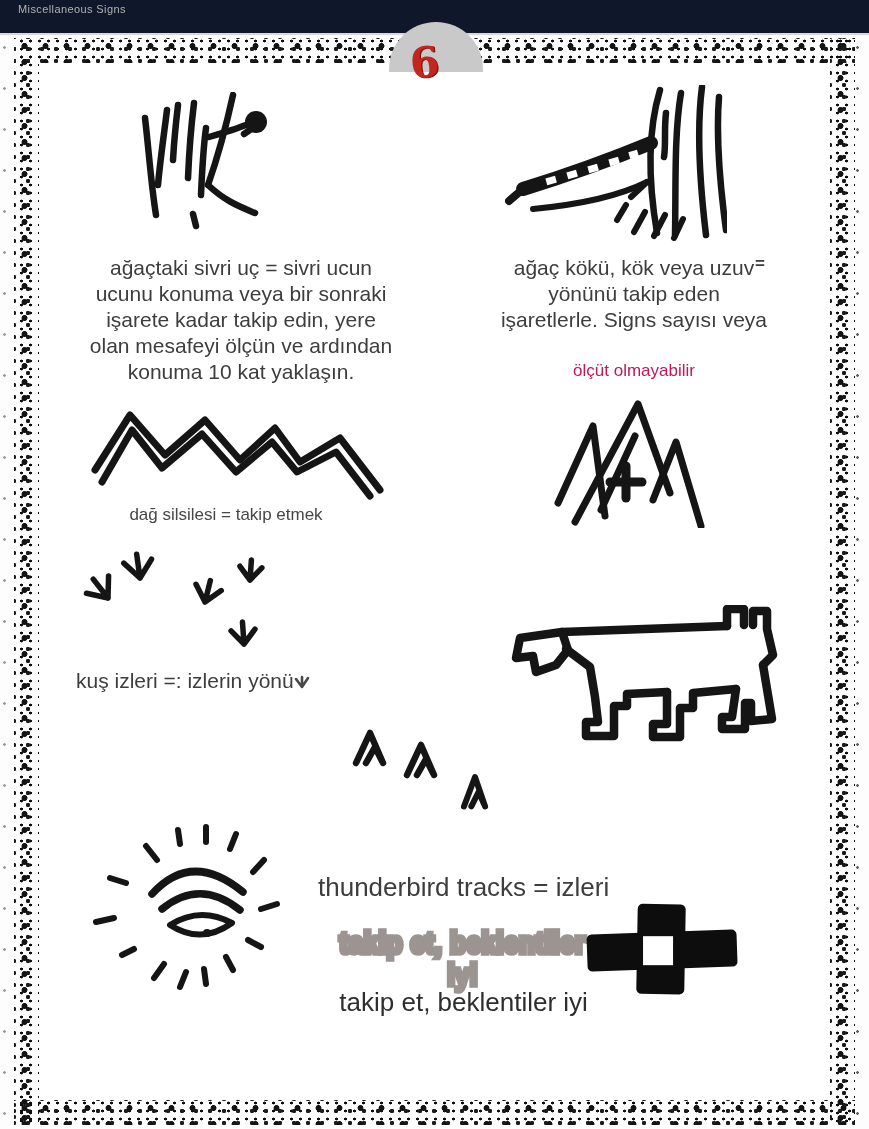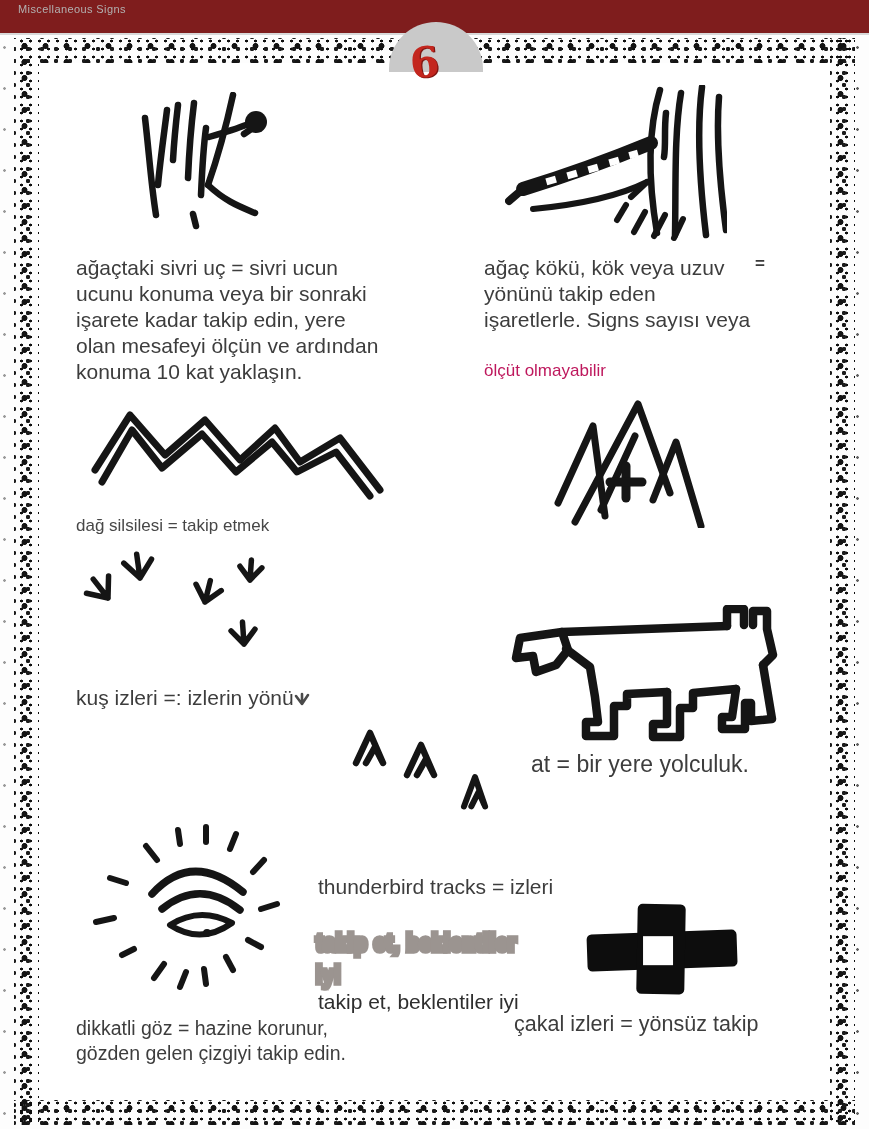--- a/index.html
+++ b/index.html
@@ -1,21 +1,21 @@
 <!DOCTYPE html>
 <html><head>
 <meta charset="utf-8">
 <style>
   html,body{margin:0;padding:0;background:#fff;}
   .canvas{
     position:relative;width:869px;height:1129px;background:#fdfdfd;overflow:hidden;
     font-family:"Liberation Sans",sans-serif;
   }
   
-  .app-header{position:absolute;left:0;top:0;width:100%;height:34px;background:#7f1d1d;}
+  .app-header{position:absolute;left:0;top:0;width:100%;height:34px;background:#0f172a;}
   .app-header .title{position:absolute;left:18px;top:3px;font-size:11px;color:#b3b1b1;letter-spacing:.4px;filter:blur(.4px);}
   .header-rule{position:absolute;left:0;top:33px;width:100%;height:2px;background:#d8d8d8;}
 
   
   .outer-speckle{position:absolute;pointer-events:none;
     background-image:radial-gradient(circle,#2a2a2a 1.5px,transparent 2.2px),
                      radial-gradient(circle,#3a3a3a 1px,transparent 1.6px);
     background-size:47px 53px,31px 41px;background-position:6px 9px,20px 28px;opacity:.8;}
   .outer-right{left:853px;top:40px;width:16px;height:1085px;}
   .outer-left{left:0px;top:40px;width:12px;height:1085px;opacity:.5;}
@@ -35,39 +35,39 @@
 
   .page-inner{position:absolute;left:39px;top:63px;width:791px;height:1037px;background:#ffffff;}
 
   
   .page-tab{position:absolute;left:389px;top:22px;width:94px;height:50px;background:#c9c9c9;
     border-radius:48px 48px 0 0;}
   .page-num{position:absolute;left:410px;top:38px;font-family:"DejaVu Serif",serif;
     font-size:42px;font-weight:700;color:#c3261e;transform:rotate(-6deg);
     text-shadow:1px 1px 0 #7e1410;}
 
-  .caption{position:absolute;color:#3d3d3d;white-space:pre-line;}
+  .caption{position:absolute;color:#3d3d3d;white-space:pre-line;text-align:center;}
   .cap-lg{font-size:21px;line-height:26px;}
   .cap-md{font-size:19.5px;line-height:25px;}
-  .cap-sm{font-size:17px;line-height:23px;color:#474747;margin-top:11px;}
+  .cap-sm{font-size:17px;line-height:23px;color:#474747;}
   .cap-gray{font-size:17px;color:#be185d;}
 
   .fig{position:absolute;}
   .fig svg{display:block;}
   .ink{stroke:#151515;fill:none;stroke-linecap:round;stroke-linejoin:round;}
 
   .equals-mark{position:absolute;left:755px;top:254px;font-size:17px;font-weight:700;color:#3a3a3a;}
 
   
   .wm-line{position:relative;display:inline-block;margin-top:3px;}
   .wm-bg{position:absolute;left:-2px;top:-1px;color:#e8d6cd;-webkit-text-stroke:5px #938b87;
     font-weight:700;transform:scaleY(1.12);letter-spacing:.5px;opacity:.92;}
   .wm-fg{position:relative;color:#2e2e2e;}
 
-  .kus-line{display:flex;align-items:center;margin-top:17px;}
+  .kus-line{display:flex;align-items:center;}
 </style>
 </head>
 <body>
 
 <div class="canvas">
 
   <div class="app-header">
     <span class="title">Miscellaneous Signs</span>
   </div>
   <div class="header-rule"></div>
@@ -208,39 +208,38 @@
         <path d="M62,27 L20,33 L16,53 L33,51 L36,67 L56,60 L68,45 L62,27"></path>
         <path d="M66,44 L90,62 L95,92 L98,117 L86,117 L86,131 L114,131 L114,101 L127,101 L127,89 L167,87"></path>
         <path d="M167,87 L167,119 L153,119 L153,132 L180,132 L180,103 L193,103 L193,88 L236,84"></path>
         <path d="M236,84 L232,112 L222,112 L222,124 L245,124 L245,98 L251,98 L251,116 L272,114 L263,60"></path>
         <path d="M227,21 L227,4 L244,4 L244,20"></path>
         <path d="M253,20 L253,6 L267,6 L267,24 L273,50 L263,60"></path>
       </g>
     </svg>
   </div>
 
-  <div class="caption" style="left:531px;top:751px;font-size:23px;">at = bir yere yolculuk.</div>
 
   <div class="fig" style="left:345px;top:715px;">
     <svg width="152" height="112" viewBox="0 0 152 112">
       <g class="ink" stroke-width="6.5">
         <g transform="translate(25,18)">
           <path d="M-14,30 L0,0 L13,30 M-4,30 L5,14 L12,28"></path>
         </g>
         <g transform="translate(76,30)">
           <path d="M-14,30 L0,0 L13,30 M-4,30 L5,14 L12,28"></path>
         </g>
         <g transform="translate(130,62) scale(0.92)">
           <path d="M-12,32 L0,0 L11,32 M-4,32 L4,16 L10,30"></path>
         </g>
       </g>
     </svg>
   </div>
 
-  <div class="caption" style="left:318px;top:845px;font-size:21px;line-height:28px;">
+  <div class="caption" style="left:318px;top:845px;font-size:26px;line-height:28px;">
     <span>thunderbird tracks = izleri</span><br>
     <span class="wm-line">
       <span class="wm-bg">takip et, beklentiler iyi</span>
       <span class="wm-fg">takip et, beklentiler iyi</span>
     </span>
   </div>
 
   <div class="fig" style="left:88px;top:812px;">
     <svg width="205" height="192" viewBox="0 0 205 192">
       <g class="ink" stroke-width="7.5">
@@ -261,28 +260,25 @@
         <path d="M92,175 L98,160"></path>
         <path d="M66,166 L76,152"></path>
         <path d="M34,143 L46,137"></path>
         <path d="M8,110 L26,106"></path>
         <path d="M22,66 L38,71"></path>
         <path d="M58,34 L69,48"></path>
       </g>
     </svg>
   </div>
 
-  <div class="caption cap-md" style="left:76px;top:1016px;width:340px;">dikkatli göz = hazine korunur,
-gözden gelen çizgiyi takip edin.</div>
 
   <div class="fig" style="left:585px;top:895px;">
     <svg width="157" height="108" viewBox="0 0 157 108">
       <g transform="rotate(-2 78 54)">
         <rect x="2" y="37" width="150" height="37" rx="5" fill="#0d0d0d"></rect>
         <rect x="52" y="9" width="48" height="90" rx="5" fill="#0d0d0d" transform="rotate(3 76 54)"></rect>
         <rect x="58" y="41" width="30" height="29" fill="#ffffff" transform="rotate(2 73 55)"></rect>
       </g>
     </svg>
   </div>
 
-  <div class="caption" style="left:514px;top:1012px;font-size:21.5px;">çakal izleri = yönsüz takip</div>
 
 </div>
 
 </body></html>

